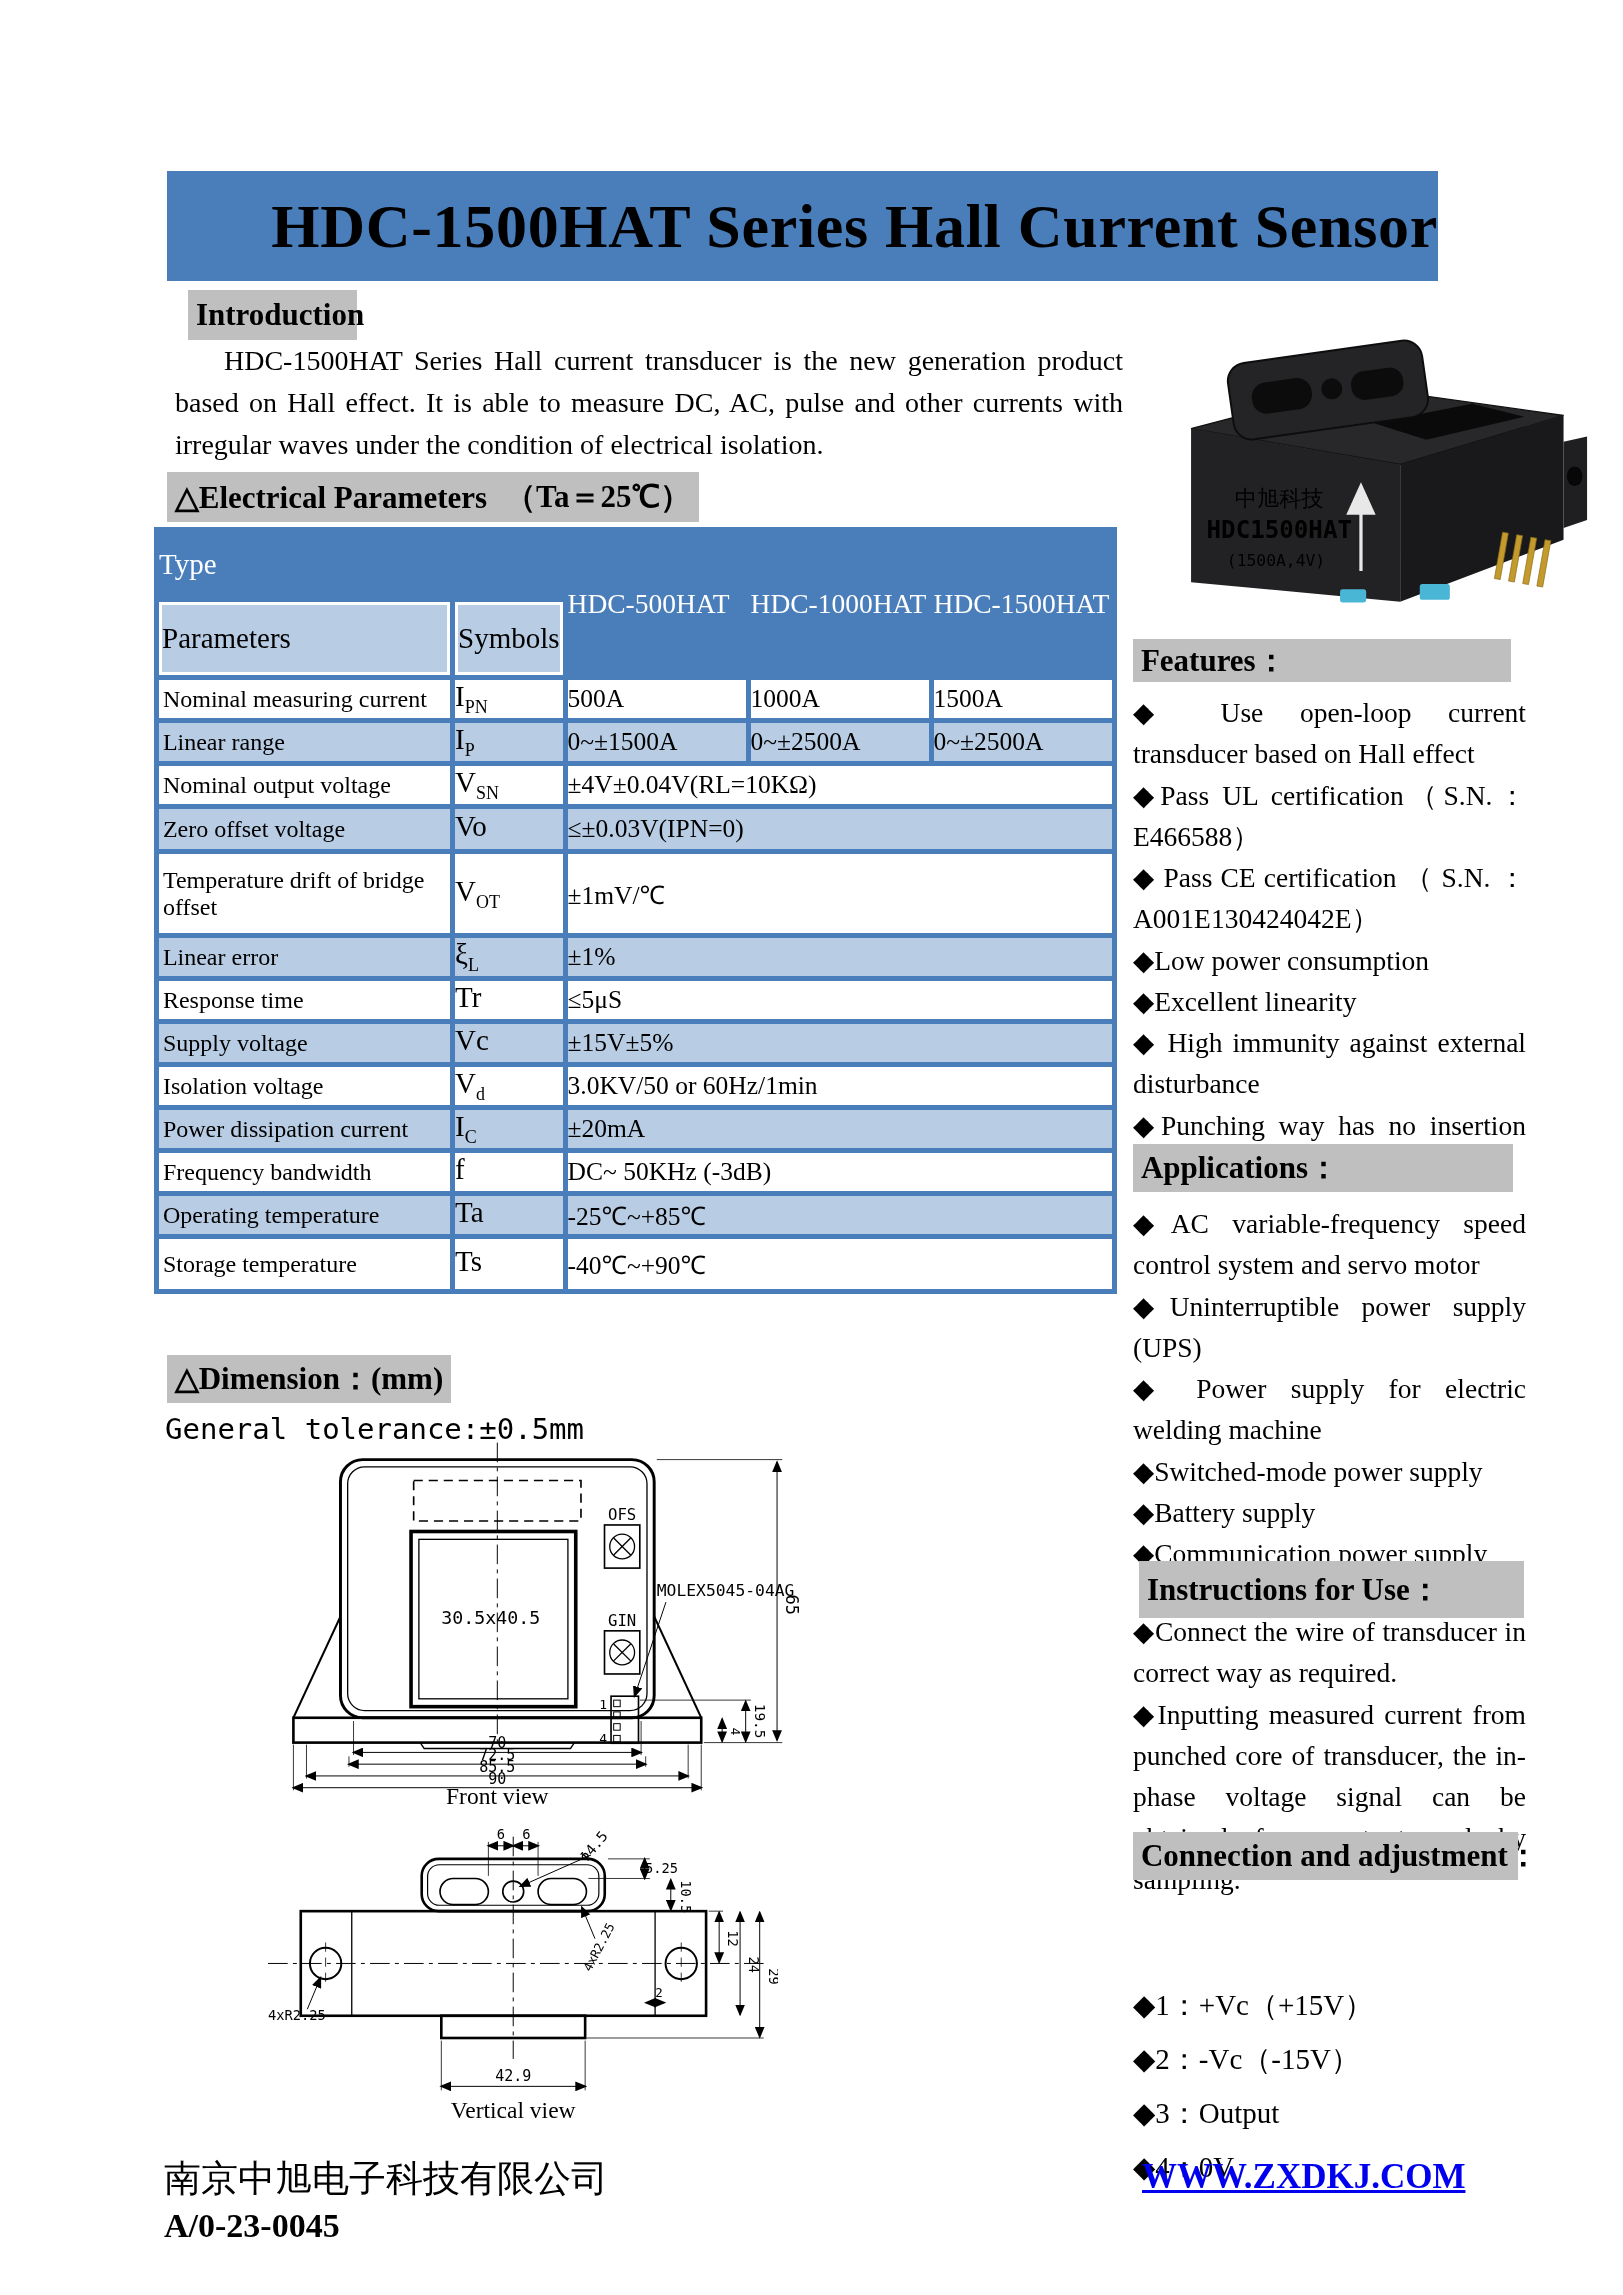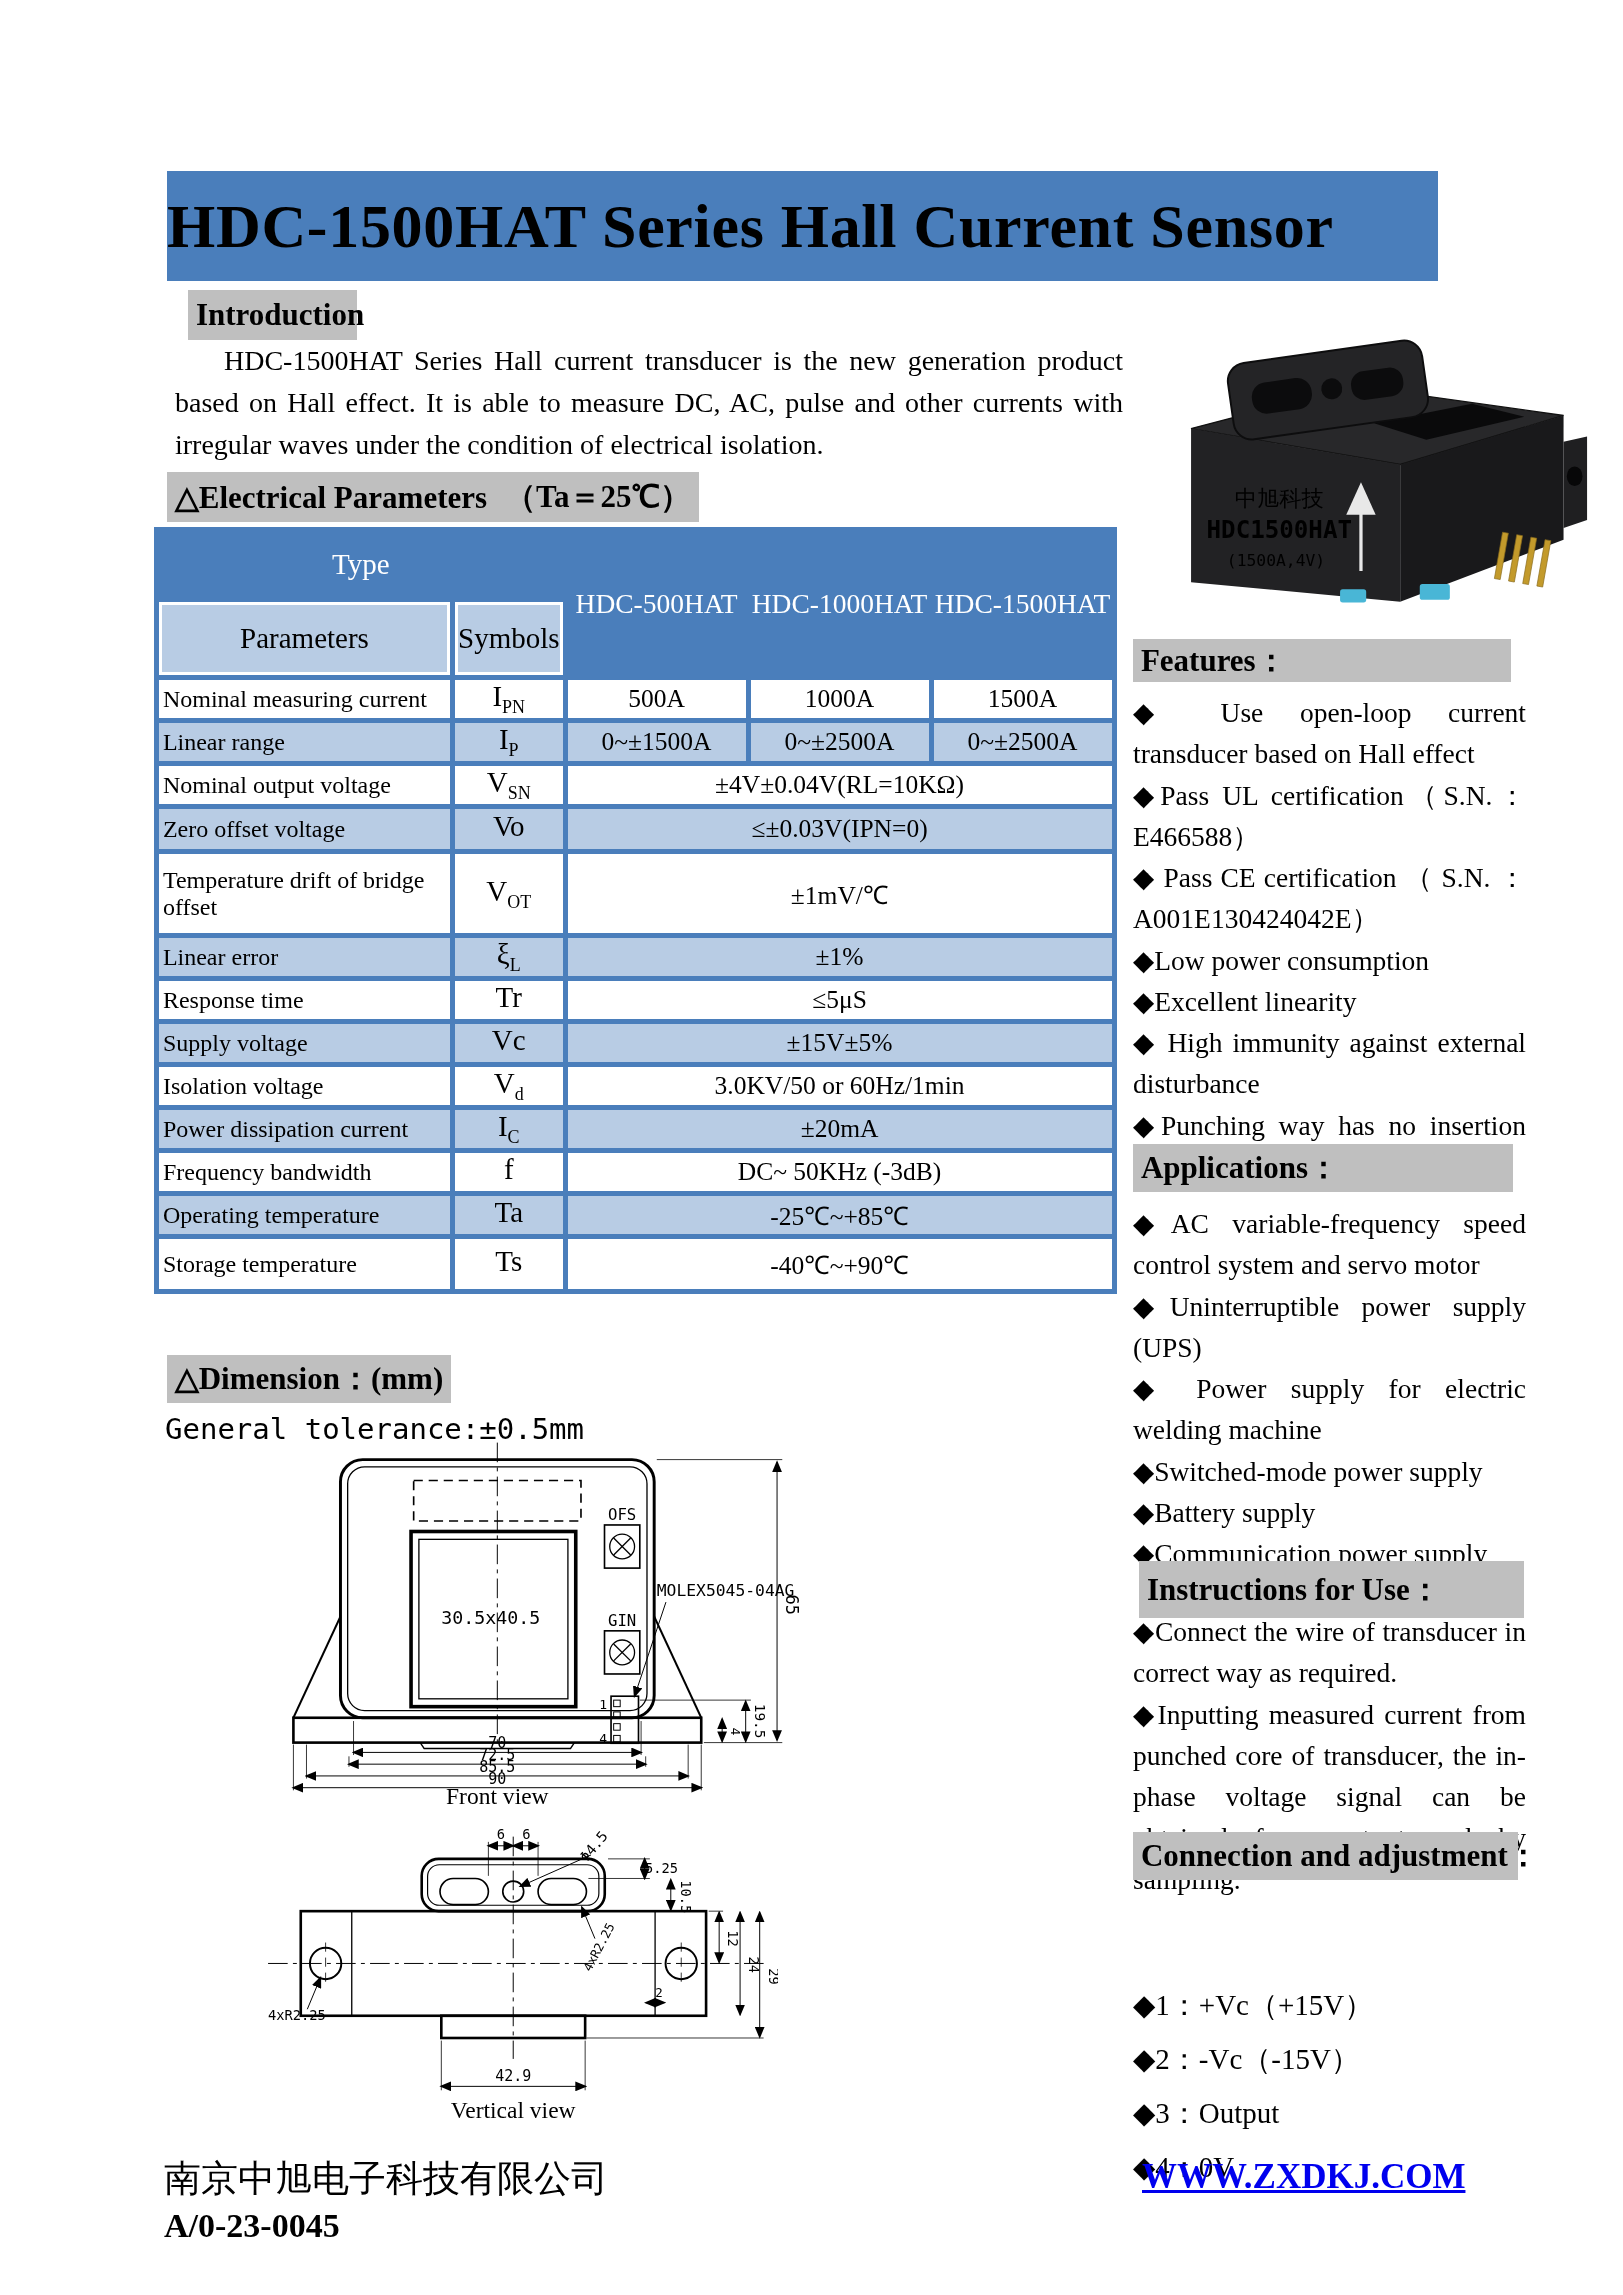--- a/index.html
+++ b/index.html
@@ -2,21 +2,21 @@
 <html style="font-size:10.5px"><head>
 <meta charset="utf-8">
 <style>
   *{margin:0;padding:0;box-sizing:border-box}
   html,body{background:#9a9a9a}
   #page{position:relative;width:1623px;height:2295px;background:#ffffff;
         font-family:"Liberation Serif",serif;color:#000;overflow:hidden;margin:0 auto}
 
   
   .titlebar{position:absolute;left:167px;top:171px;width:1271px;height:110px;
-            background:#4a7ebb;display:flex;align-items:center;justify-content:flex-start}
+            background:#4a7ebb;display:flex;align-items:center;justify-content:flex-end}
   .titlebar h1{font-size:62px;font-weight:bold;letter-spacing:0.7px}
 
   
   .gray-hd{position:absolute;background:#bfbfbf;display:flex;align-items:center;
            font-weight:bold;font-size:31px;padding:0 7.9px;white-space:nowrap}
   .gray-hd .cond{font-weight:bold;margin-left:18px}
 
   #intro-hd{left:188px;top:290px;width:169px;height:50px}
   #elec-hd{left:167px;top:472px;height:50px}
   #dim-hd{left:167px;top:1355px;height:48px}
@@ -25,21 +25,21 @@
   #instr-hd{left:1139px;top:1561px;width:385px;height:57px}
   #conn-hd{left:1133px;top:1832px;width:385px;height:48px}
 
   
   #intro-body{position:absolute;left:175px;top:340px;width:948px;font-size:28px;
               line-height:1.5;text-align:justify;text-indent:49px}
 
   
   #etable{position:absolute;left:154px;top:527px;border-collapse:separate;
           border-spacing:5.2px;background:#4a7ebb;table-layout:fixed}
-  #etable td{text-align:center;vertical-align:middle;overflow:hidden}
+  #etable td{text-align:left;vertical-align:middle;overflow:hidden}
   #etable .type-hd{background:#4a7ebb;color:#fff;font-size:29px}
   #etable .model-hd{background:#4a7ebb;color:#fff;font-size:27.5px}
   #etable .sub-hd{background:#b8cce4;color:#000;font-size:29px;border:3.3px solid #fff}
   #etable .p{text-align:left;font-size:24px;padding:0 3.9px}
   #etable .s{font-size:29px}
   #etable .s sub{font-size:0.62em}
   #etable .v{font-size:25.5px}
   #etable tr.rw td{background:#fff}
   #etable tr.rb td{background:#b8cce4}
 

